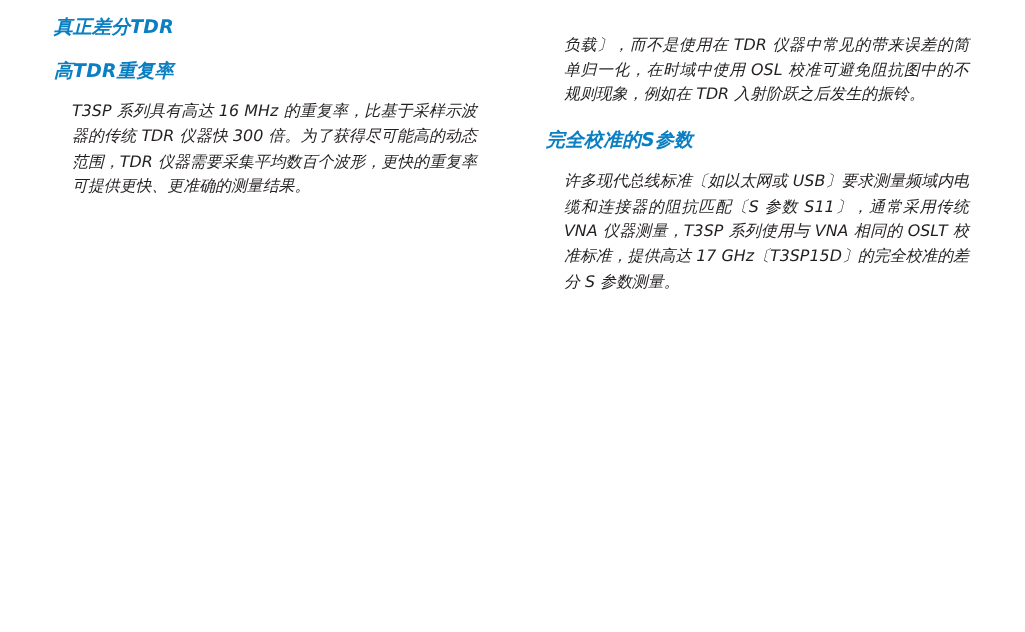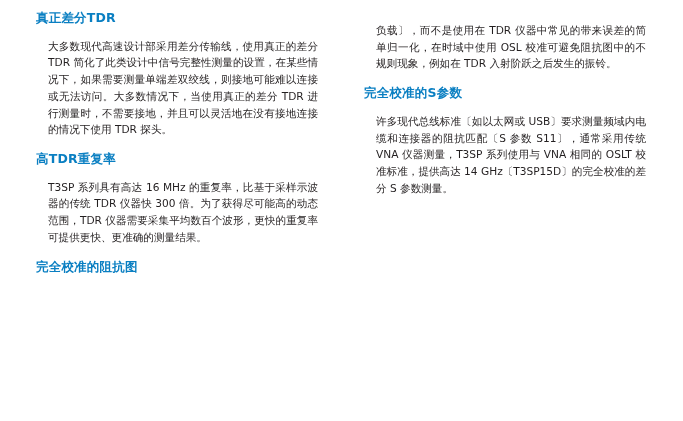--- a/index.html
+++ b/index.html
@@ -36,20 +36,21 @@
   h2.section-title {
     margin: 0 0 5px 0;
     font-size: 12.5px;
     font-weight: bold;
     color: #0a7fc2;
     letter-spacing: 0.2px;
     line-height: 1.25;
   }
   .block {
     margin-bottom: 13px;
+    font-style: italic;
   }
   .block:last-child {
     margin-bottom: 0;
   }
   p.body {
     margin: 12px;
     font-size: 10.6px;
     line-height: 1.58;
     text-align: justify;
     text-justify: inter-ideograph;
@@ -62,43 +63,41 @@
 </head>
 <body>
 
 <div class="page">
   <div class="columns">
 
     <div class="col col-left">
 
       <div class="block">
         <h2 class="section-title">真正差分TDR</h2>
-        <p class="body">大多数现代高速设计部采用差分传输线，使用真正的差分 TDR 简化了此类设计中信号完整性测量的设置，在某些情况下，如果需要测量单端差双绞线，则接地可能难以连接或无法访问。大多数情况下，当使用真正的差分 TDR 进行测量时，不需要接地，并且可以灵活地在没有接地连接的情况下使用 TDR 探头。</p>
       </div>
 
       <div class="block">
         <h2 class="section-title">高TDR重复率</h2>
         <p class="body">T3SP 系列具有高达 16 MHz 的重复率，比基于采样示波器的传统 TDR 仪器快 300 倍。为了获得尽可能高的动态范围，TDR 仪器需要采集平均数百个波形，更快的重复率可提供更快、更准确的测量结果。</p>
       </div>
 
       <div class="block">
-        <h2 class="section-title">完全校准的阻抗图</h2>
       </div>
 
     </div>
 
     <div class="col col-right">
 
       <div class="block">
         <p class="body lead-cont">负载〕，而不是使用在 TDR 仪器中常见的带来误差的简单归一化，在时域中使用 OSL 校准可避免阻抗图中的不规则现象，例如在 TDR 入射阶跃之后发生的振铃。</p>
       </div>
 
       <div class="block">
         <h2 class="section-title">完全校准的S参数</h2>
-        <p class="body">许多现代总线标准〔如以太网或 USB〕要求测量频域内电缆和连接器的阻抗匹配〔S 参数 S11〕，通常采用传统 VNA 仪器测量，T3SP 系列使用与 VNA 相同的 OSLT 校准标准，提供高达 14 GHz〔T3SP15D〕的完全校准的差分 S 参数测量。</p>
+        <p class="body">许多现代总线标准〔如以太网或 USB〕要求测量频域内电缆和连接器的阻抗匹配〔S 参数 S11〕，通常采用传统 VNA 仪器测量，T3SP 系列使用与 VNA 相同的 OSLT 校准标准，提供高达 17 GHz〔T3SP15D〕的完全校准的差分 S 参数测量。</p>
       </div>
 
       <div class="block">
       </div>
 
     </div>
 
   </div>
 </div>
 

